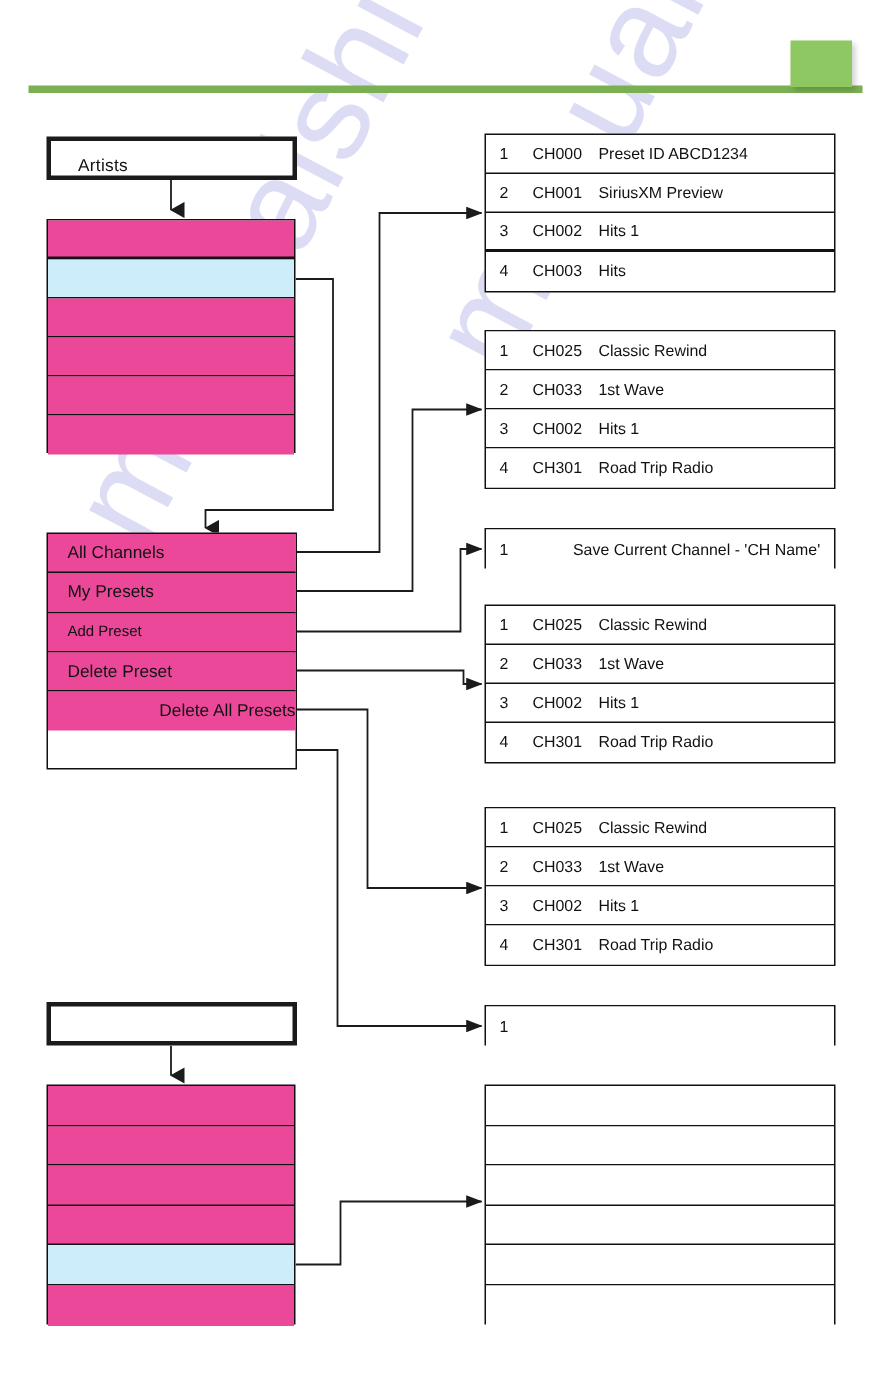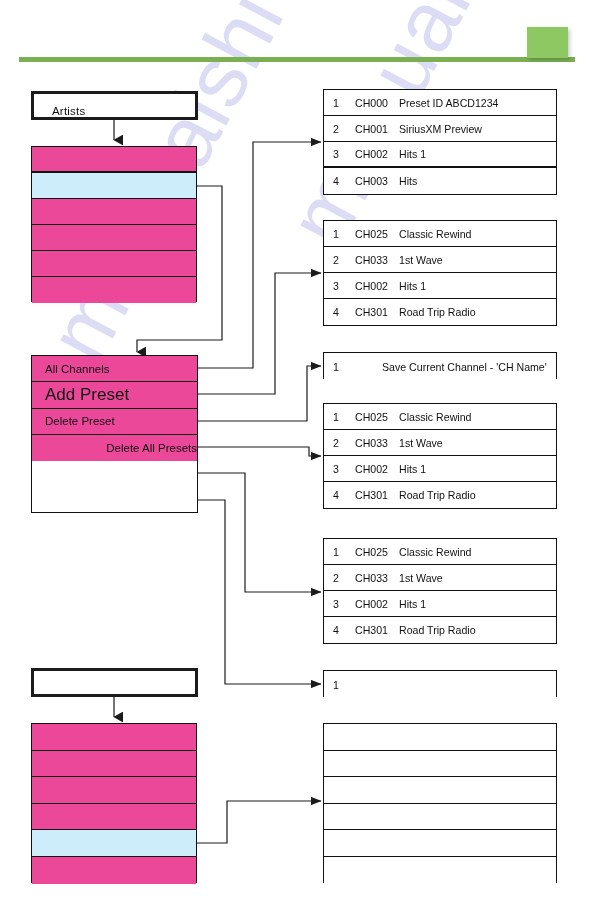--- a/index.html
+++ b/index.html
@@ -172,21 +172,24 @@
     <div class="listrow" style="height: 26px;"></div>
     <div class="listrow" style="height: 26px;"></div>
     <div class="listrow" style="height: 26px;"></div>
   </div>
 
 <div class="node listbox" id="presets-menu" style="left:31px; top:355px; width:167px; height:158px;">
     <div class="listrow" style="height: 26.3px;">
       <span style="padding-left: 13px; font-size: 11.5px; color: rgb(17, 17, 17);">All Channels</span>
     </div>
     <div class="listrow" style="height: 26.3px;">
-      <span style="padding-left: 13px; font-size: 17px; color: rgb(17, 17, 17);">Add Preset</span>
+      <span style="padding-left: 13px; font-size: 11.5px; color: rgb(17, 17, 17);">My Presets</span>
+    </div>
+    <div class="listrow" style="height: 26.3px;">
+      <span style="padding-left: 13px; font-size: 10px; color: rgb(17, 17, 17);">Add Preset</span>
     </div>
     <div class="listrow" style="height: 26.3px;">
       <span style="padding-left: 13px; font-size: 11.5px; color: rgb(17, 17, 17);">Delete Preset</span>
     </div>
     <div class="listrow" style="height: 26.3px; justify-content: flex-end;">
       <span style="padding-left: 13px; font-size: 11.5px; color: rgb(17, 17, 17);">Delete All Presets</span>
     </div>
   </div>
 
 <div class="node title-box" style="left:31px; top:668px; width:167px; height:29px;">

